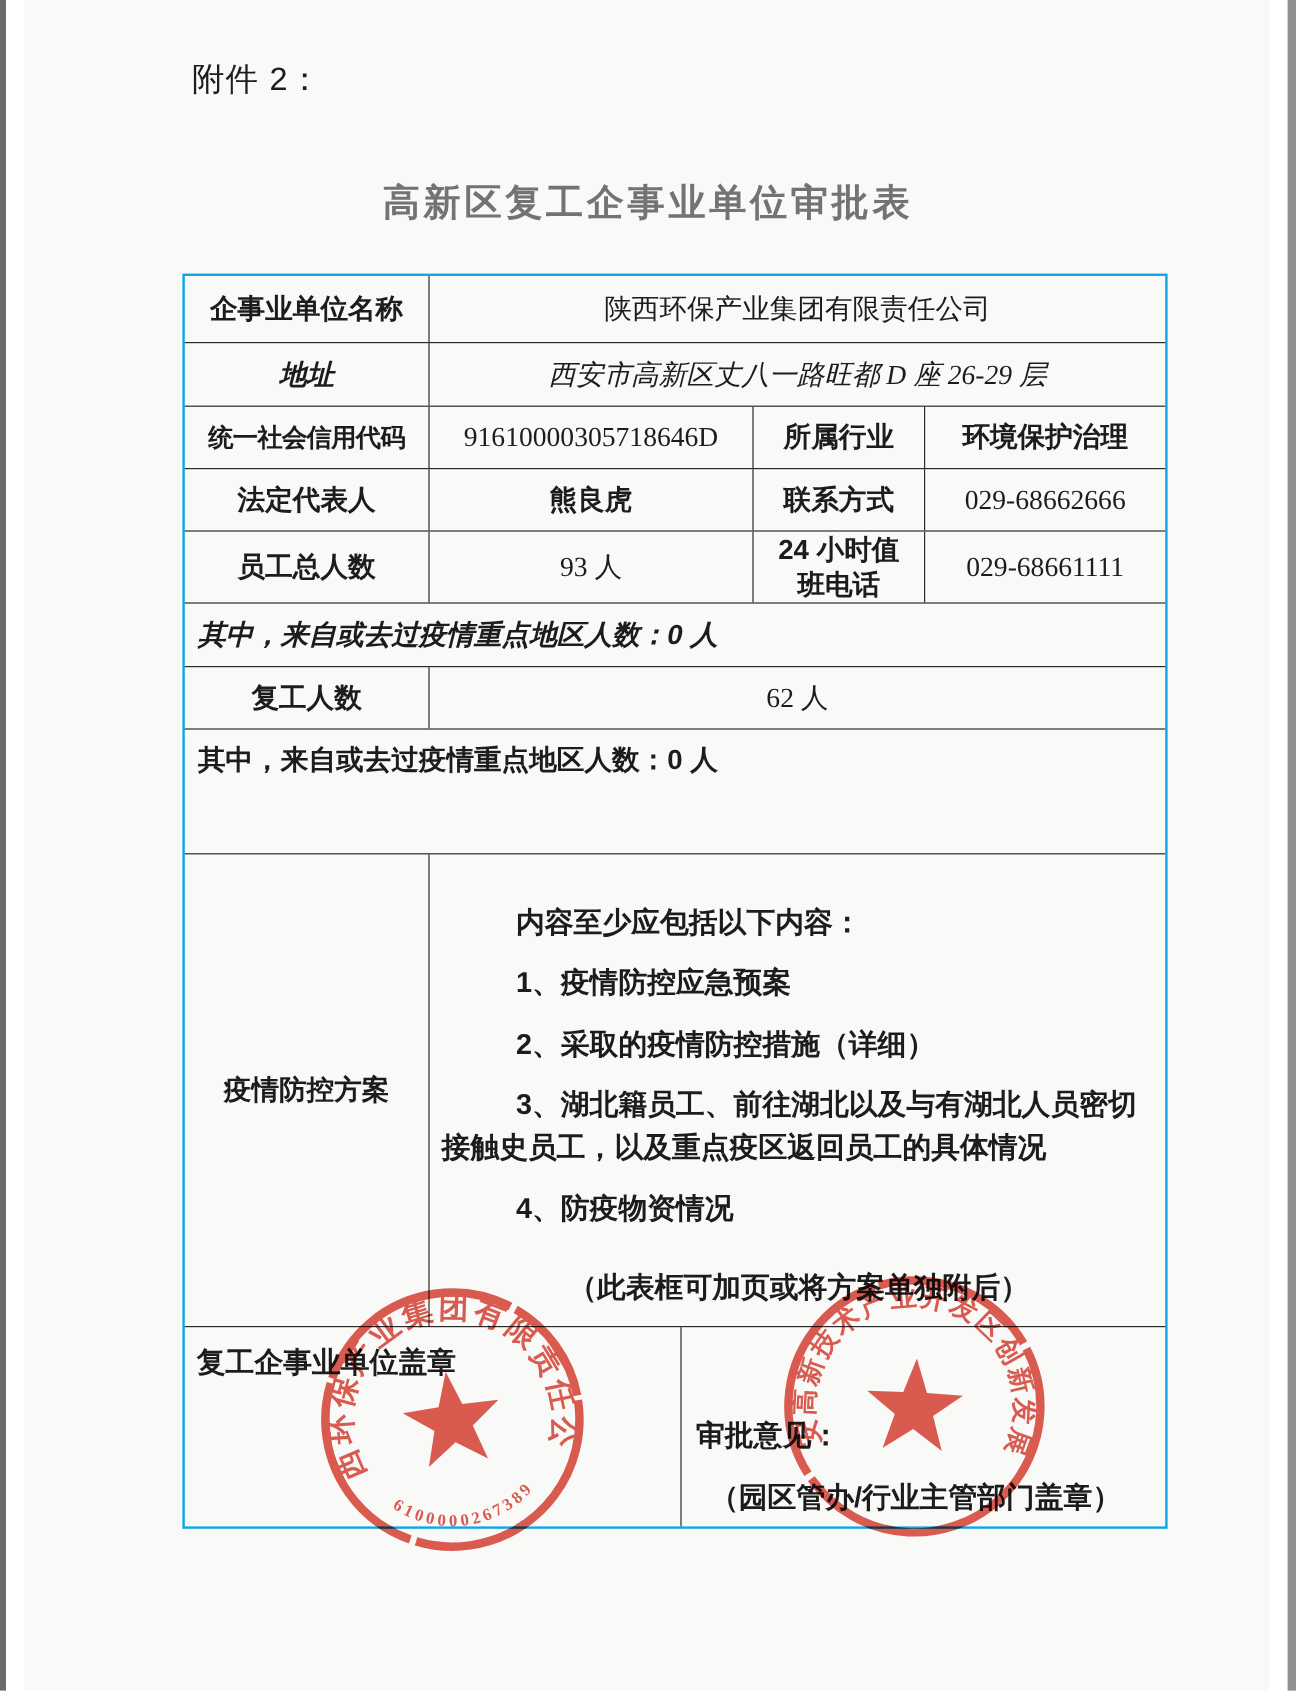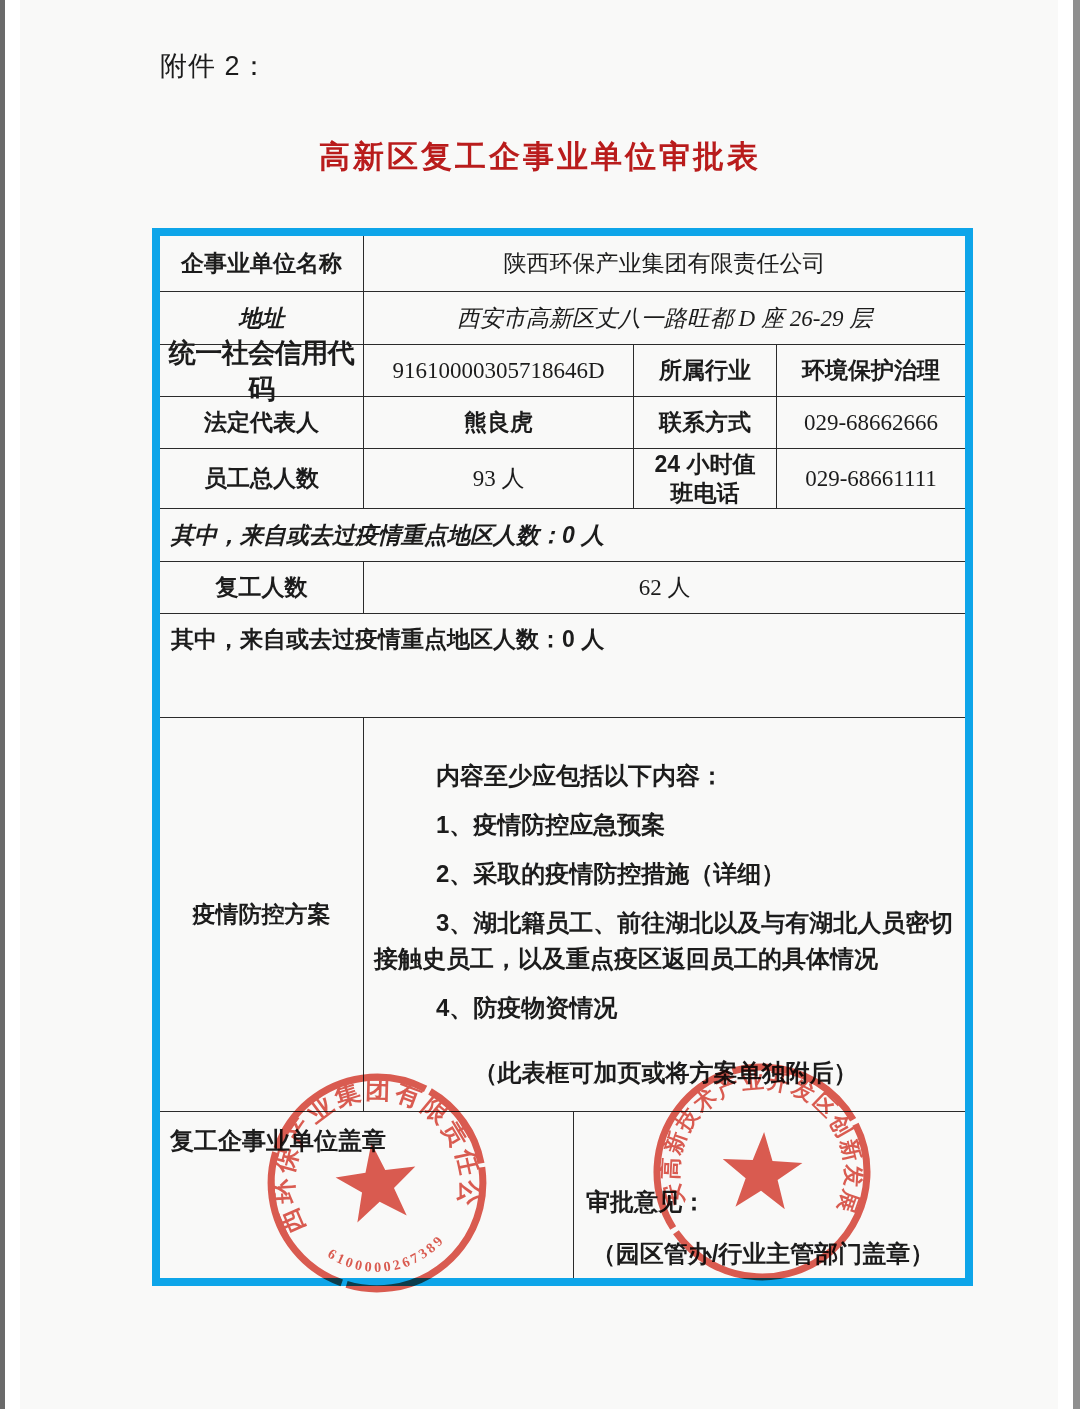--- a/index.html
+++ b/index.html
@@ -4,41 +4,41 @@
 <style>
   * { margin:0; padding:0; box-sizing:border-box; }
   html,body { width:1080px; height:1409px; background:#ffffff; overflow:hidden; }
   body { font-family:"Liberation Sans","DejaVu Sans",sans-serif; color:#1c1c1c; position:relative; }
 
   .paper { position:absolute; left:20px; top:0; width:1038px; height:1409px; background:#f9f9f8; }
   .edge-left  { position:absolute; left:0; top:0; width:5px;  height:1409px; background:#6a6a6a; }
   .edge-right { position:absolute; right:0; top:0; width:7px; height:1409px; background:#8f8f8f; }
 
   .attachment { position:absolute; left:160px; top:48px; font-size:27px; font-weight:500; letter-spacing:1px; }
-  .title { position:absolute; left:0; top:136px; width:1080px; text-align:center;
-           font-size:31px; font-weight:700; letter-spacing:3px; color:#b91c1c; }
+  .title { position:absolute; left:0; top:148px; width:1080px; text-align:center;
+           font-size:31px; font-weight:700; letter-spacing:3px; color:#737373; }
 
   .doc-table { position:absolute; left:152px; top:228px; width:821px;
-               border:8px solid #0ea5e9; background:transparent; font-size:23px; }
+               border:2px solid #0ea5e9; background:transparent; font-size:23px; }
   .t-row { display:flex; align-items:stretch; }
   .t-row + .t-row { border-top:1.5px solid #2b2b2b; }
   .c { display:flex; align-items:center; justify-content:center; text-align:center; padding:2px 6px; }
   .c + .c { border-left:1.5px solid #2b2b2b; }
   .lbl { font-weight:600; }
   .val { font-family:"Liberation Serif","DejaVu Serif",serif; font-weight:400; }
   .w1 { width:203px; flex:none; } .w2 { width:270px; flex:none; }
   .w3 { width:143px; flex:none; } .wr { flex:1; }
   .h55{height:55px;} .h53{height:53px;font-style:italic;} .h52{height:52px;} .h60{height:60px;}
   .h104{height:104px;} .h394{height:394px;} .h167{height:167px;}
   .note-cell { justify-content:flex-start; text-align:left; padding-left:11px; font-weight:600; }
   .note-top { align-items:flex-start; padding-top:10px; }
-  .small-lbl { font-size:27px; letter-spacing:-0.5px; }
+  .small-lbl { font-size:21px; letter-spacing:-0.5px; }
   .wrap-lbl { line-height:29px; padding:2px 16px; }
 
-  .plan-cell { flex-direction:column; align-items:stretch; justify-content:flex-start;
+  .plan-cell { flex-direction:column; align-items:stretch; justify-content:space-between;
                text-align:left; padding:40px 8px 0 10px; font-size:24px; }
   .plan-cell p { text-indent:62px; line-height:36px; margin-bottom:13px; font-weight:600; }
   .plan-foot { text-align:center; text-indent:0 !important; margin-top:16px; }
 
   .seal-left-cell  { width:413px; flex:none; align-items:flex-start; justify-content:flex-start;
                      text-align:left; padding:13px 0 0 10px; font-weight:600; font-size:24px; }
   .seal-right-cell { flex:1; position:relative; align-items:center; justify-content:flex-start;
                      text-align:left; padding:13px 0 0 12px; font-weight:600; font-size:24px; }
   .approval-foot { position:absolute; left:0; right:13px; bottom:8px; text-align:center;
                    font-weight:600; font-size:24px; }

